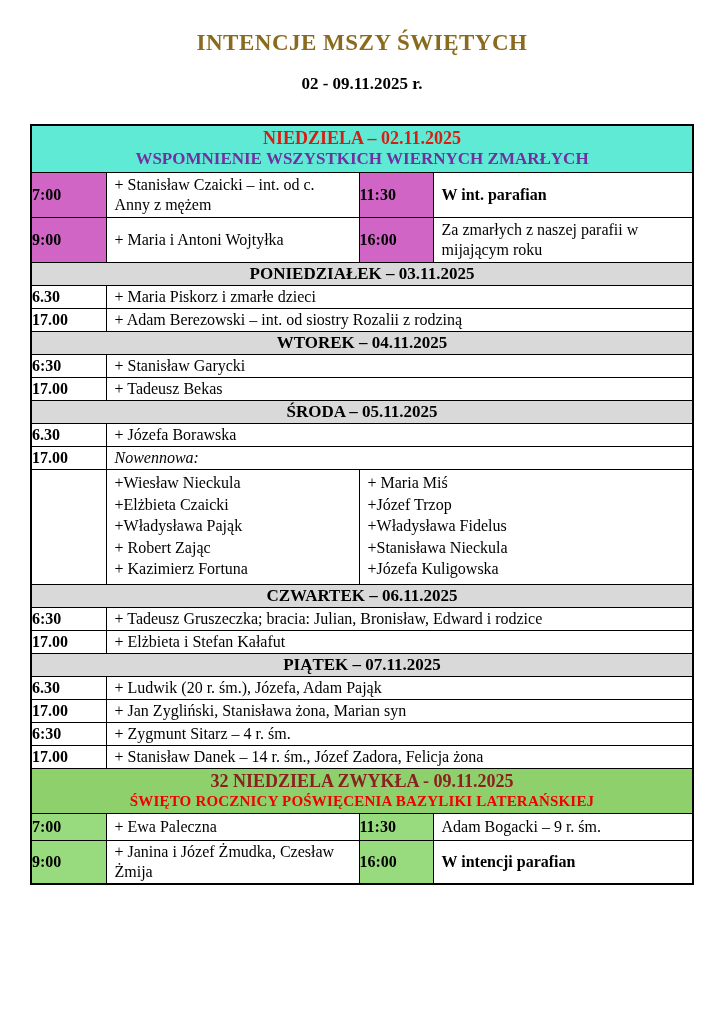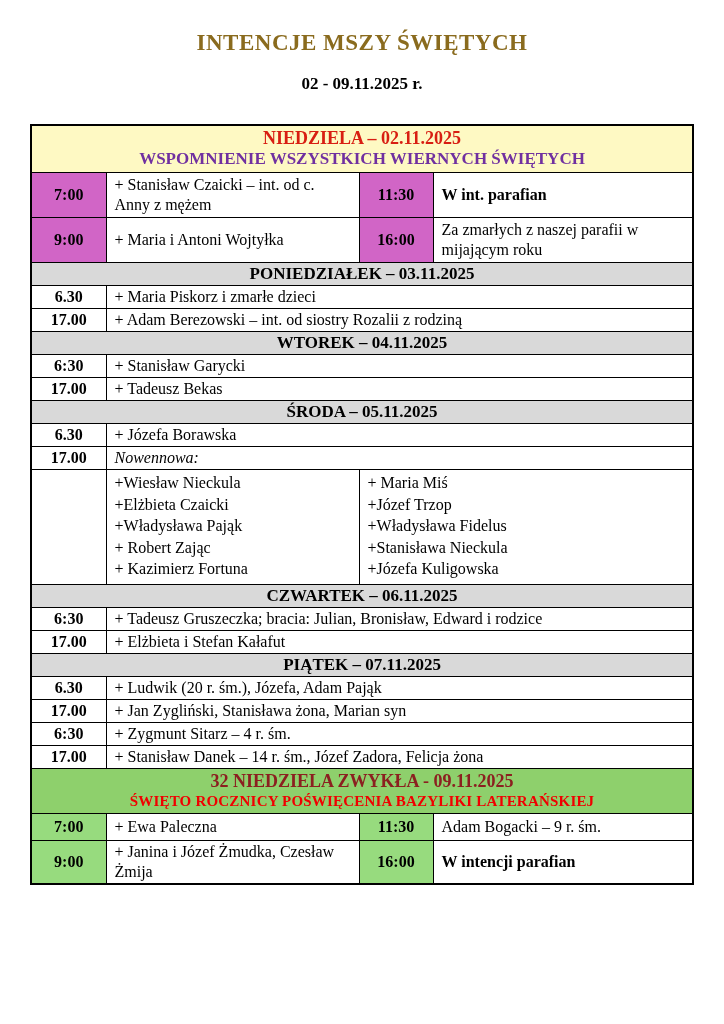--- a/index.html
+++ b/index.html
@@ -21,30 +21,30 @@
     width:662px;
     border-collapse:collapse;
     table-layout:fixed;
     border:2px solid #000;
   }
   td { border:1px solid #000; vertical-align:middle; font-size:16px; overflow:hidden; }
 
   
 
   
-  .hdr-green { background:#fef9c3; text-align:center; padding:2px 0 3px 0; }
+  .hdr-green { background:#5eead4; text-align:center; padding:2px 0 3px 0; }
   .hdr-green .l1 { color:#d81e12; font-weight:bold; font-size:18px; line-height:21px; }
   .hdr-green .l2 { color:#7030a0; font-weight:bold; font-size:17px; line-height:20px; }
   .hdr-green2 { background:#8ed06c; text-align:center; padding:2px 0 3px 0; }
   .hdr-green2 .l1 { color:#8b2020; font-weight:bold; font-size:18px; line-height:21px; }
   .hdr-green2 .l2 { color:#f00000; font-weight:bold; font-size:15px; line-height:18px; letter-spacing:0.2px; }
   .hdr-day { background:#d9d9d9; text-align:center; font-weight:bold; font-size:17px; height:23px; }
 
   
-  .t { text-align:center; font-weight:bold; font-size:16px; }
+  .t { text-align:left; font-weight:bold; font-size:16px; }
   .t.pink { background:#d165c6; }
   .t.grn  { background:#97db7e; }
 
   
   .d { padding:1px 6px 1px 8px; line-height:20px; }
   .d.bold { font-weight:bold;margin-top:22px; }
   .d.italic { font-style:italic; }
 
   tr.rh-lg > td { height:45px; }
   tr.rh-sm > td { height:23px; }
@@ -67,21 +67,21 @@
     <col style="width:75px">
       <col style="width:253px">
       <col style="width:74px">
       <col style="width:260px">
   </colgroup>
 
   <tbody>
       <tr>
     <td class="hdr-green" colspan="4">
       <div class="l1">NIEDZIELA – 02.11.2025</div>
-      <div class="l2">WSPOMNIENIE WSZYSTKICH WIERNYCH ŚWIĘTYCH</div>
+      <div class="l2">WSPOMNIENIE WSZYSTKICH WIERNYCH ZMARŁYCH</div>
     </td>
   </tr>
   <tr class="rh-lg">
     <td class="t pink">7:00</td>
     <td class="d">+ Stanisław Czaicki – int. od c. Anny z mężem</td>
     <td class="t pink">11:30</td>
     <td class="d bold">W int. parafian</td>
   </tr>
   <tr class="rh-lg">
     <td class="t pink">9:00</td>

